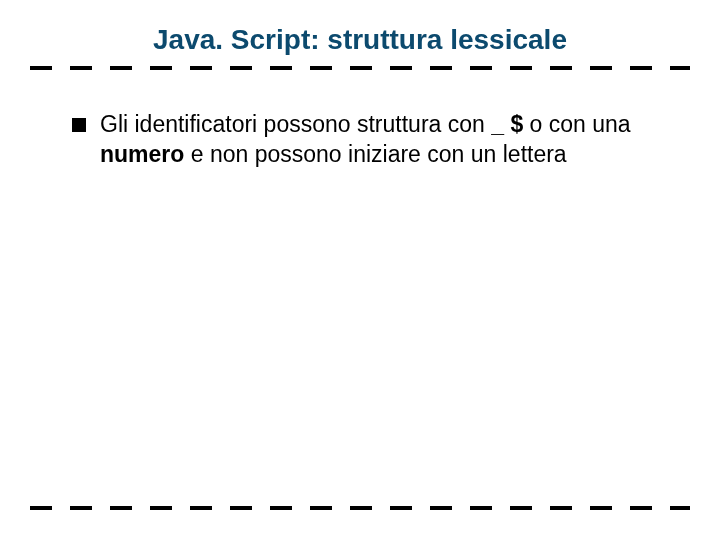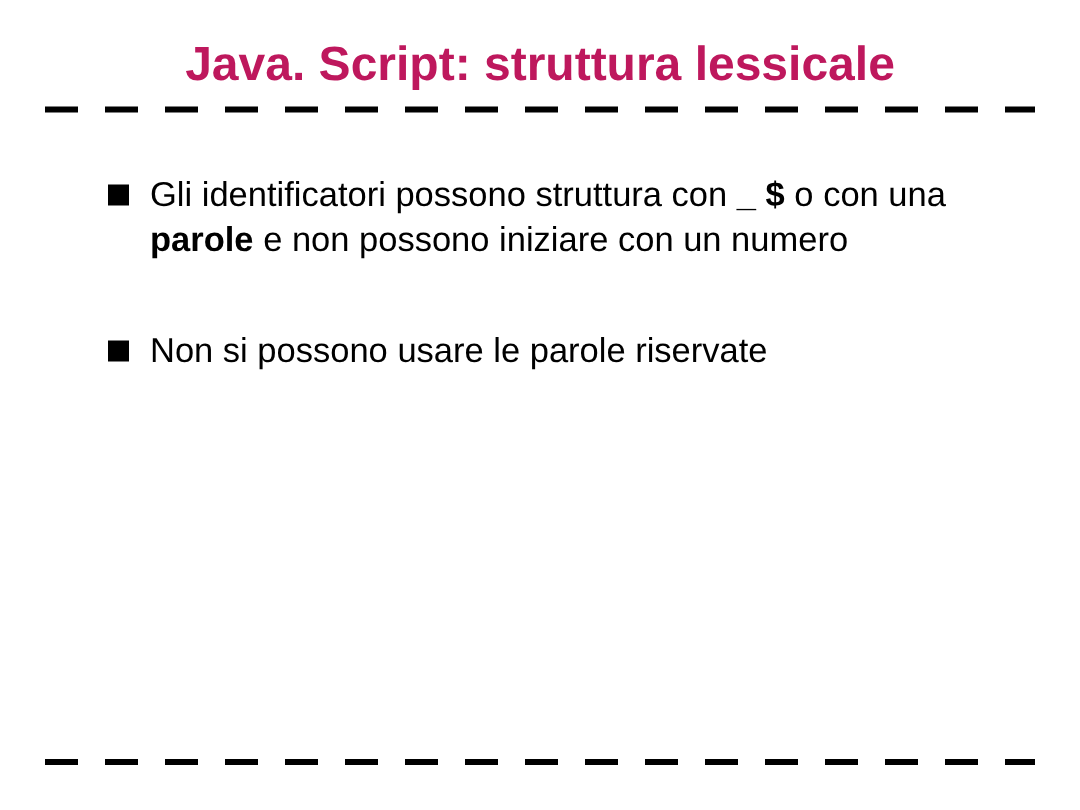--- a/index.html
+++ b/index.html
@@ -6,23 +6,23 @@
   body {
     width: 720px;
     height: 540px;
     background: #ffffff;
     font-family: Arial, Helvetica, sans-serif;
     position: relative;
     overflow: hidden;
   }
   .title {
     text-align: center;
-    font-size: 32px;
+    font-size: 28px;
     font-weight: bold;
-    color: #be185d;
+    color: #0c4a6e;
     padding-top: 24px;
     padding-bottom: 10px;
   }
   .divider {
     height: 4px;
     margin: 0 30px;
     background-image: linear-gradient(to right, #000 0%, #000 55%, transparent 55%, transparent 100%);
     background-size: 40px 4px;
     background-repeat: repeat-x;
   }
@@ -58,25 +58,21 @@
 <body>
 
 <div class="title">Java. Script: struttura lessicale</div>
 <div class="divider"></div>
 
 <div class="content">
 
   <div class="bullet-item">
     <div class="bullet-marker"></div>
     <div class="bullet-text">
-      <span>Gli identificatori possono struttura con </span><span class="bold">_</span><span>   </span><span class="bold">$</span><span> o con una </span><span class="bold">parole</span><span> e non possono iniziare con un numero</span>
+      <span>Gli identificatori possono struttura con </span><span class="bold">_</span><span>   </span><span class="bold">$</span><span> o con una </span><span class="bold">numero</span><span> e non possono iniziare con un lettera</span>
     </div>
   </div>
 
-  <div class="bullet-item">
-    <div class="bullet-marker"></div>
-    <div class="bullet-text">Non si possono usare le parole riservate</div>
-  </div>
 
 
 </div>
 
 <div class="divider bottom"></div>
 
 </body></html>

